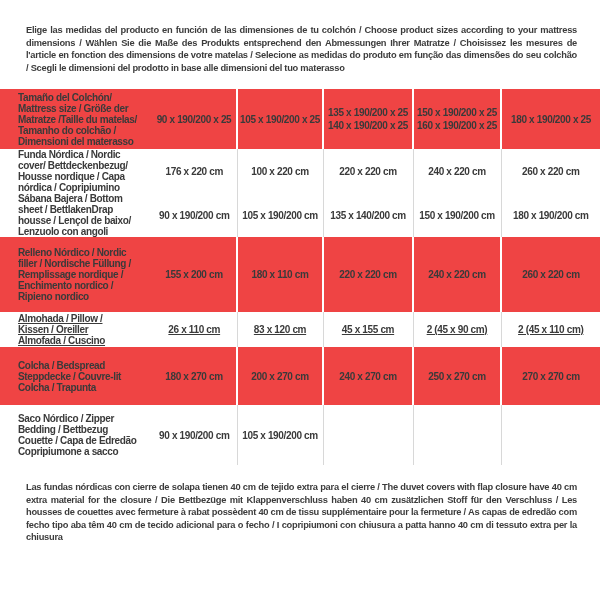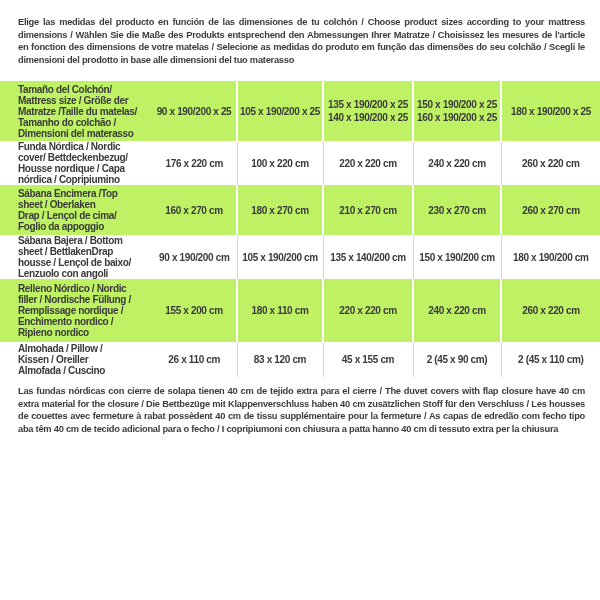--- a/index.html
+++ b/index.html
@@ -5,55 +5,55 @@
   html, body { margin: 0; padding: 0; background: #ffffff; }
   body {
     width: 600px; height: 600px; overflow: hidden;
     font-family: "Liberation Sans", "DejaVu Sans", sans-serif;
     color: #3a3a3a;
   }
   .page { width: 600px; height: 600px; }
   .note {
     font-size: 9.3px; font-weight: bold; line-height: 12.5px;
     letter-spacing: -0.25px; text-align: justify; color: #3c3c3c;
-    margin: 0; padding: 0 15px 0 18px;
+    margin: 8px; padding: 0 15px 0 18px;
   }
   .intro { padding-top: 16px; }
   .foot  { padding-top: 8px; }
   table.size-table {
     width: 600px; border-collapse: collapse; table-layout: fixed;
     margin-top: 15px;
   }
   col.c-lbl { width: 152px; }
   col.c-v1 { width: 85px; }
   col.c-v2 { width: 86px; }
   col.c-v3 { width: 90px; }
   col.c-v4 { width: 88px; }
   col.c-v5 { width: 99px; }
-  tr.g { background: #bef264; border-radius: 28px; }
+  tr.g { background: #ef4444; border-radius: 28px; }
   td {
     font-weight: bold; font-size: 10px; color: #3a3a3a;
     vertical-align: middle; padding: 0; overflow: hidden;
   }
   td.lbl {
     text-align: left; padding-left: 18px; padding-right: 2px;
     white-space: pre-line; line-height: 11px; letter-spacing: -0.35px;
   }
   td.val {
     text-align: center; white-space: pre-line; line-height: 13px;
     letter-spacing: -0.35px;
   }
   tr.g td.val + td.val { border-left: 2px solid #ffffff; }
   tr.w td.val + td.val { border-left: 1px solid #d8d8d8; margin-top: 44px; }
   tr.r1 { height: 60px; }
   tr.r2 { height: 44px; }
   tr.r3 { height: 50px; }
   tr.r4 { height: 44px; }
-  tr.r5 { height: 63px; }
-  tr.r6 { height: 35px; }
+  tr.r5 { height: 75px; }
+  tr.r6 { height: 35px; text-decoration: underline; }
   tr.r7 { height: 58px; }
   tr.r8 { height: 60px; }
 </style>
 </head>
 <body>
 
 <div class="page">
 
   <p class="note intro">Elige las medidas del producto en función de las dimensiones de tu colchón / Choose product sizes according to your mattress dimensions / Wählen Sie die Maße des Produkts entsprechend den Abmessungen Ihrer Matratze / Choisissez les mesures de l'article en fonction des dimensions de votre matelas / Selecione as medidas do produto em função das dimensões do seu colchão / Scegli le dimensioni del prodotto in base alle dimensioni del tuo materasso</p>
 
@@ -85,31 +85,20 @@
         <td class="lbl">Funda Nórdica /  Nordic
 cover/ Bettdeckenbezug/
 Housse nordique  / Capa
 nórdica / Copripiumino</td>
         <td class="val">176 x 220 cm</td>
         <td class="val">100 x 220 cm</td>
         <td class="val">220 x 220 cm</td>
         <td class="val">240 x 220 cm</td>
         <td class="val">260 x 220 cm</td>
       </tr>
-      <tr class="g r3">
-        <td class="lbl">Sábana Encimera /Top
-sheet / Oberlaken
-Drap / Lençol de cima/
-Foglio da appoggio</td>
-        <td class="val">160 x 270 cm</td>
-        <td class="val">180 x 270 cm</td>
-        <td class="val">210 x 270 cm</td>
-        <td class="val">230 x 270 cm</td>
-        <td class="val">260 x 270 cm</td>
-      </tr>
       <tr class="w r4">
         <td class="lbl">Sábana Bajera / Bottom
 sheet / BettlakenDrap
 housse / Lençol de baixo/
 Lenzuolo con angoli</td>
         <td class="val">90 x 190/200 cm</td>
         <td class="val">105 x 190/200 cm</td>
         <td class="val">135 x 140/200 cm</td>
         <td class="val">150 x 190/200 cm</td>
         <td class="val">180 x 190/200 cm</td>
@@ -129,18 +118,39 @@
       <tr class="w r6">
         <td class="lbl">Almohada  / Pillow /
 Kissen / Oreiller
 Almofada / Cuscino</td>
         <td class="val">26 x 110 cm</td>
         <td class="val">83 x 120 cm</td>
         <td class="val">45 x 155 cm</td>
         <td class="val">2 (45 x 90 cm)</td>
         <td class="val">2 (45 x 110 cm)</td>
       </tr>
+      <tr class="g r7">
+        <td class="lbl">Colcha / Bedspread
+Steppdecke / Couvre-lit
+Colcha / Trapunta</td>
+        <td class="val">180 x 270 cm</td>
+        <td class="val">200 x 270 cm</td>
+        <td class="val">240 x 270 cm</td>
+        <td class="val">250 x 270 cm</td>
+        <td class="val">270 x 270 cm</td>
+      </tr>
+      <tr class="w r8">
+        <td class="lbl">Saco Nórdico / Zipper
+Bedding / Bettbezug
+Couette  / Capa de Edredão
+Copripiumone a sacco</td>
+        <td class="val">90 x 190/200 cm</td>
+        <td class="val">105 x 190/200 cm</td>
+        <td class="val"></td>
+        <td class="val"></td>
+        <td class="val"></td>
+      </tr>
     </tbody>
   </table>
 
   <p class="note foot">Las fundas nórdicas con cierre de solapa tienen 40 cm de tejido extra para el cierre  / The duvet covers with flap closure have 40 cm extra material for the closure / Die Bettbezüge mit Klappenverschluss haben 40 cm zusätzlichen Stoff für den Verschluss / Les housses de couettes avec fermeture à rabat possèdent 40 cm de tissu supplémentaire pour la fermeture / As capas de edredão com fecho tipo aba têm 40 cm de tecido adicional para o fecho / I copripiumoni con chiusura a patta hanno 40 cm di tessuto extra per la chiusura</p>
 
 </div>
 
 </body></html>

